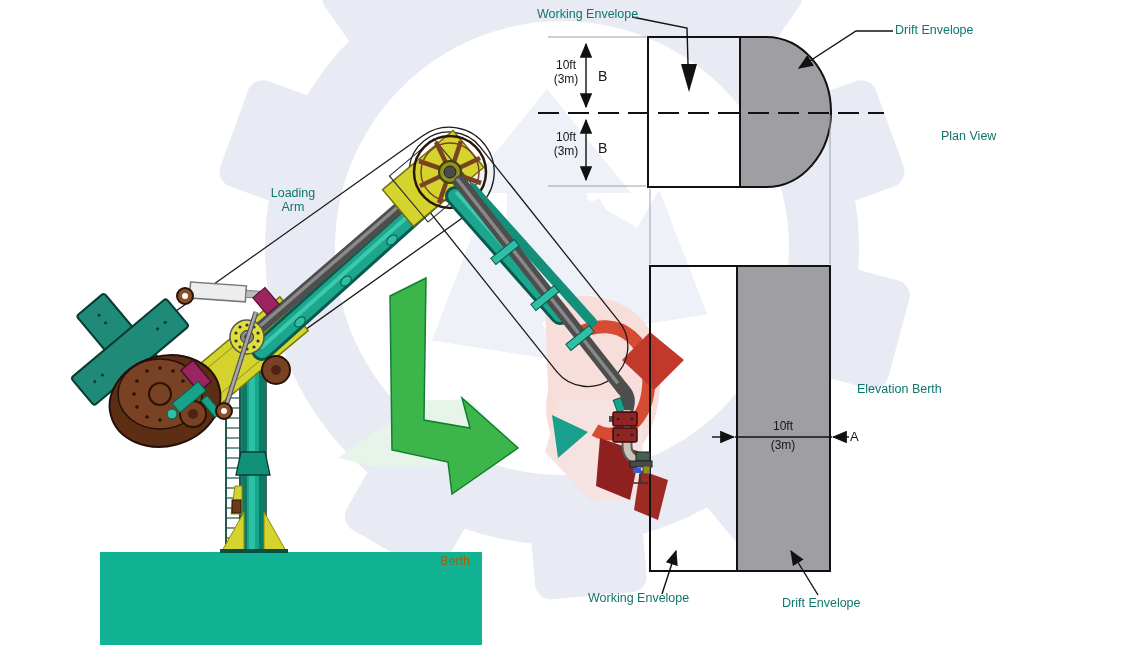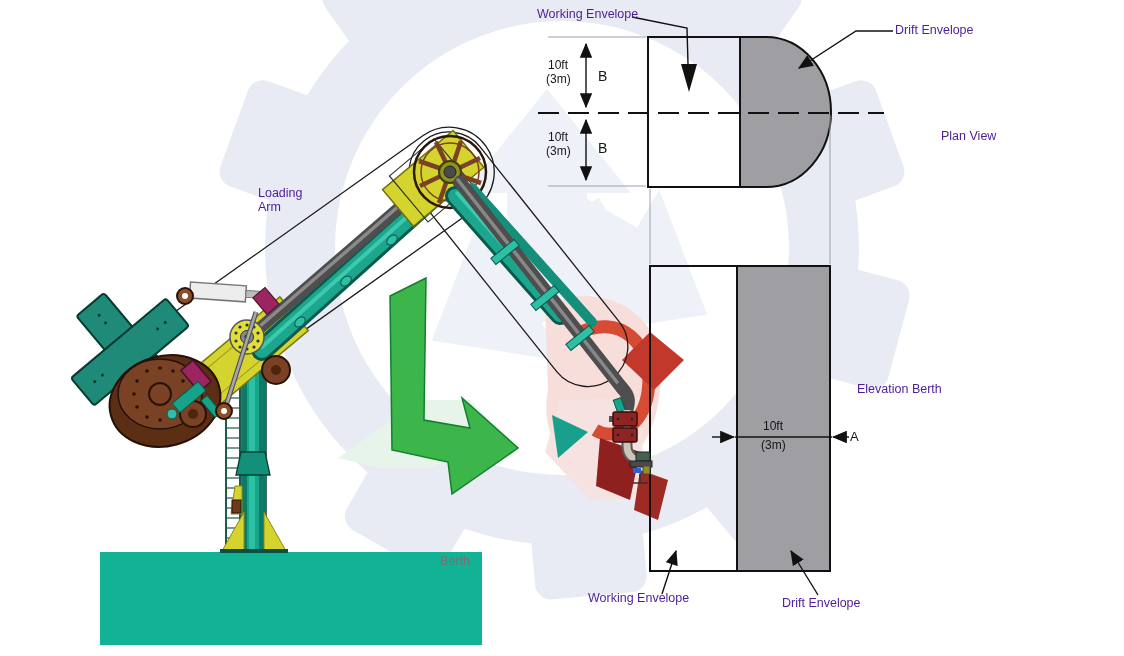--- a/index.html
+++ b/index.html
@@ -1,22 +1,22 @@
 <!DOCTYPE html>
 <html><head>
 <meta charset="utf-8">
 <style>
   html,body{margin:0;padding:0;background:#fff;}
   .stage{position:relative;width:1124px;height:656px;background:#ffffff;overflow:hidden;
          font-family:"Liberation Sans", sans-serif;}
   .stage svg{position:absolute;left:0;top:0;}
-  .lbl{position:absolute;font-size:12.5px;line-height:1.12;color:#4c1d95;white-space:nowrap;}
-  .lbl.center{text-align:left;white-space:normal;}
+  .lbl{position:absolute;font-size:12.5px;line-height:1.12;color:#0f766e;white-space:nowrap;}
+  .lbl.center{text-align:center;white-space:normal;}
   .lbl.right{text-align:right;}
-  .dimtxt{position:absolute;font-size:12px;color:#161616;}
+  .dimtxt{position:absolute;font-size:12px;color:#161616;text-align:center;}
   .reftxt{position:absolute;font-size:14px;color:#161616;}
 </style>
 </head>
 <body>
 
 <div class="stage">
 
 <svg width="1124" height="656" viewBox="0 0 1124 656">
   <defs>
     <marker id="arrow" viewBox="0 0 12 10" refX="11" refY="5" markerWidth="11" markerHeight="9" orient="auto-start-reverse">
@@ -318,21 +318,21 @@
 <div class="lbl" style="left:941px;top:129px">Plan View</div>
 <div class="lbl" style="left:857px;top:382px">Elevation Berth</div>
 <div class="lbl" style="left:588px;top:591px">Working Envelope</div>
 <div class="lbl" style="left:782px;top:596px">Drift Envelope</div>
 
 <div class="lbl center" style="left:258px;top:186px;width:70px">
   <span>Loading</span><br>
   <span>Arm</span>
 </div>
 
-<div class="lbl right" style="left:400px;top:554px;width:70px;color:#737373">Berth</div>
+<div class="lbl right" style="left:400px;top:554px;width:70px;color:#a16207">Berth</div>
 
 <div class="dimtxt" style="left:548px;top:58px;width:36px">10ft</div>
 <div class="dimtxt" style="left:546px;top:72px;width:40px">(3m)</div>
 <div class="reftxt" style="left:598px;top:68px">B</div>
 
 <div class="dimtxt" style="left:548px;top:130px;width:36px">10ft</div>
 <div class="dimtxt" style="left:546px;top:144px;width:40px">(3m)</div>
 <div class="reftxt" style="left:598px;top:140px">B</div>
 
 <div class="dimtxt" style="left:763px;top:419px;width:40px">10ft</div>

